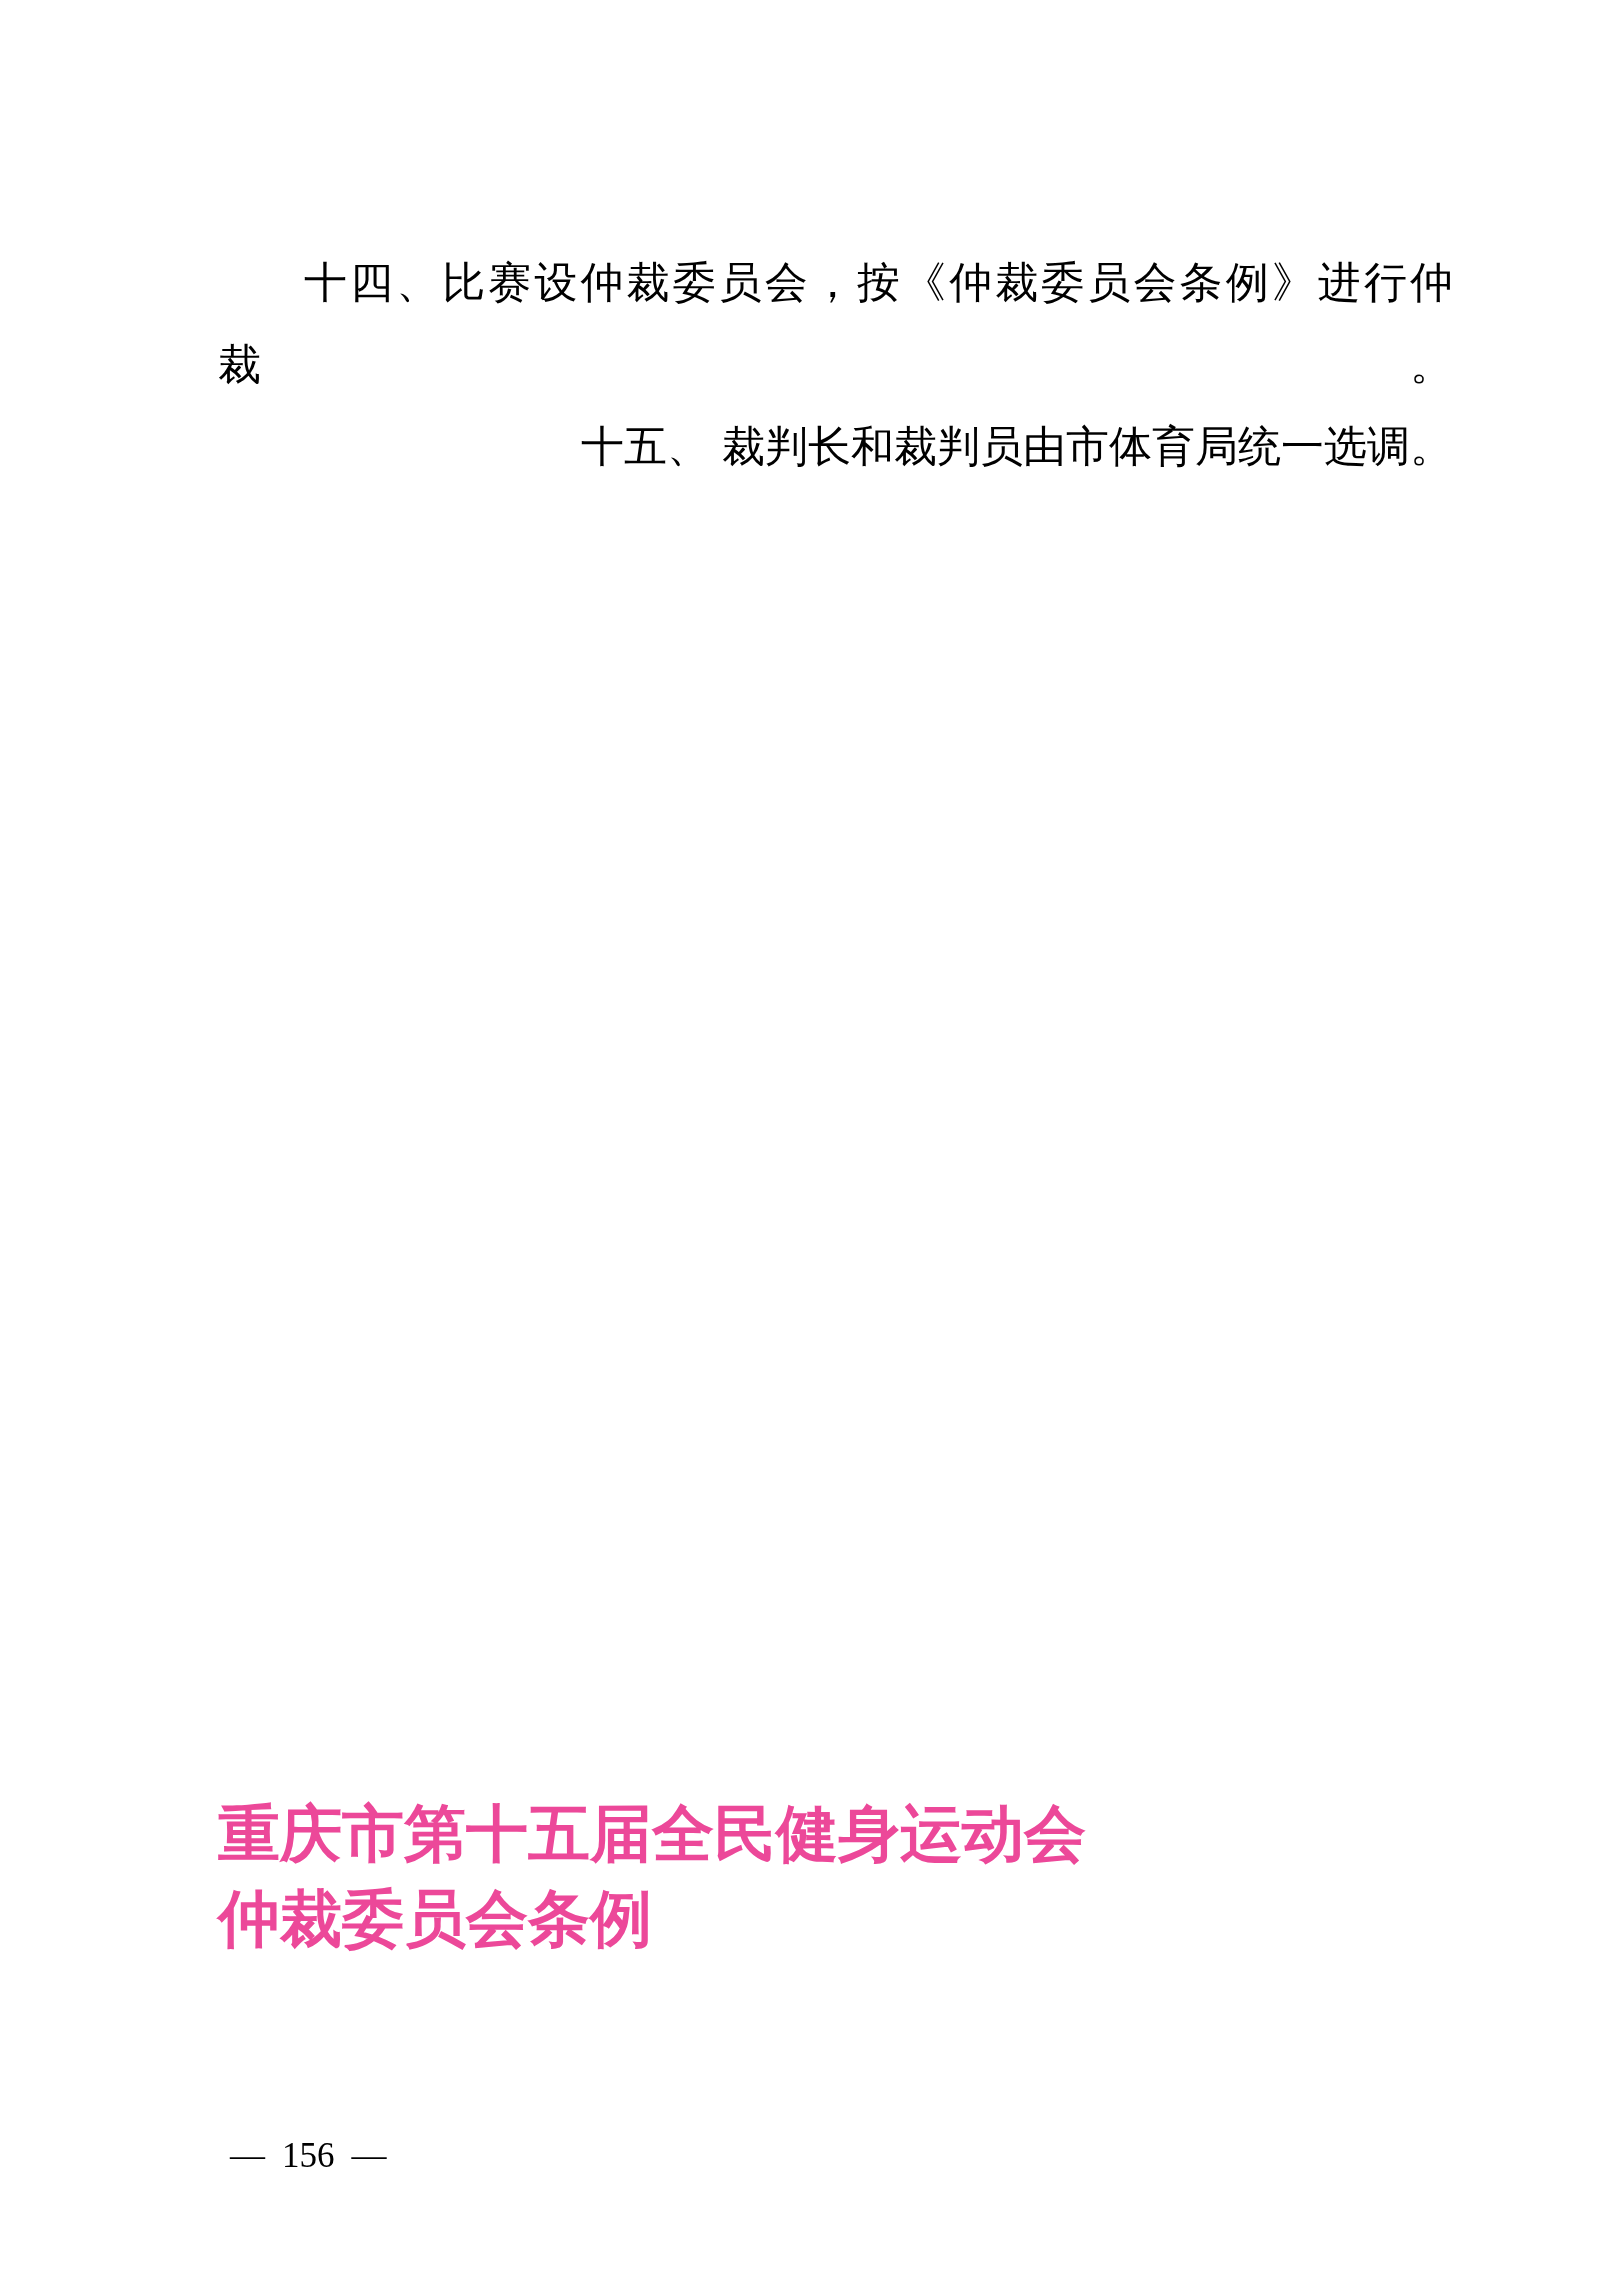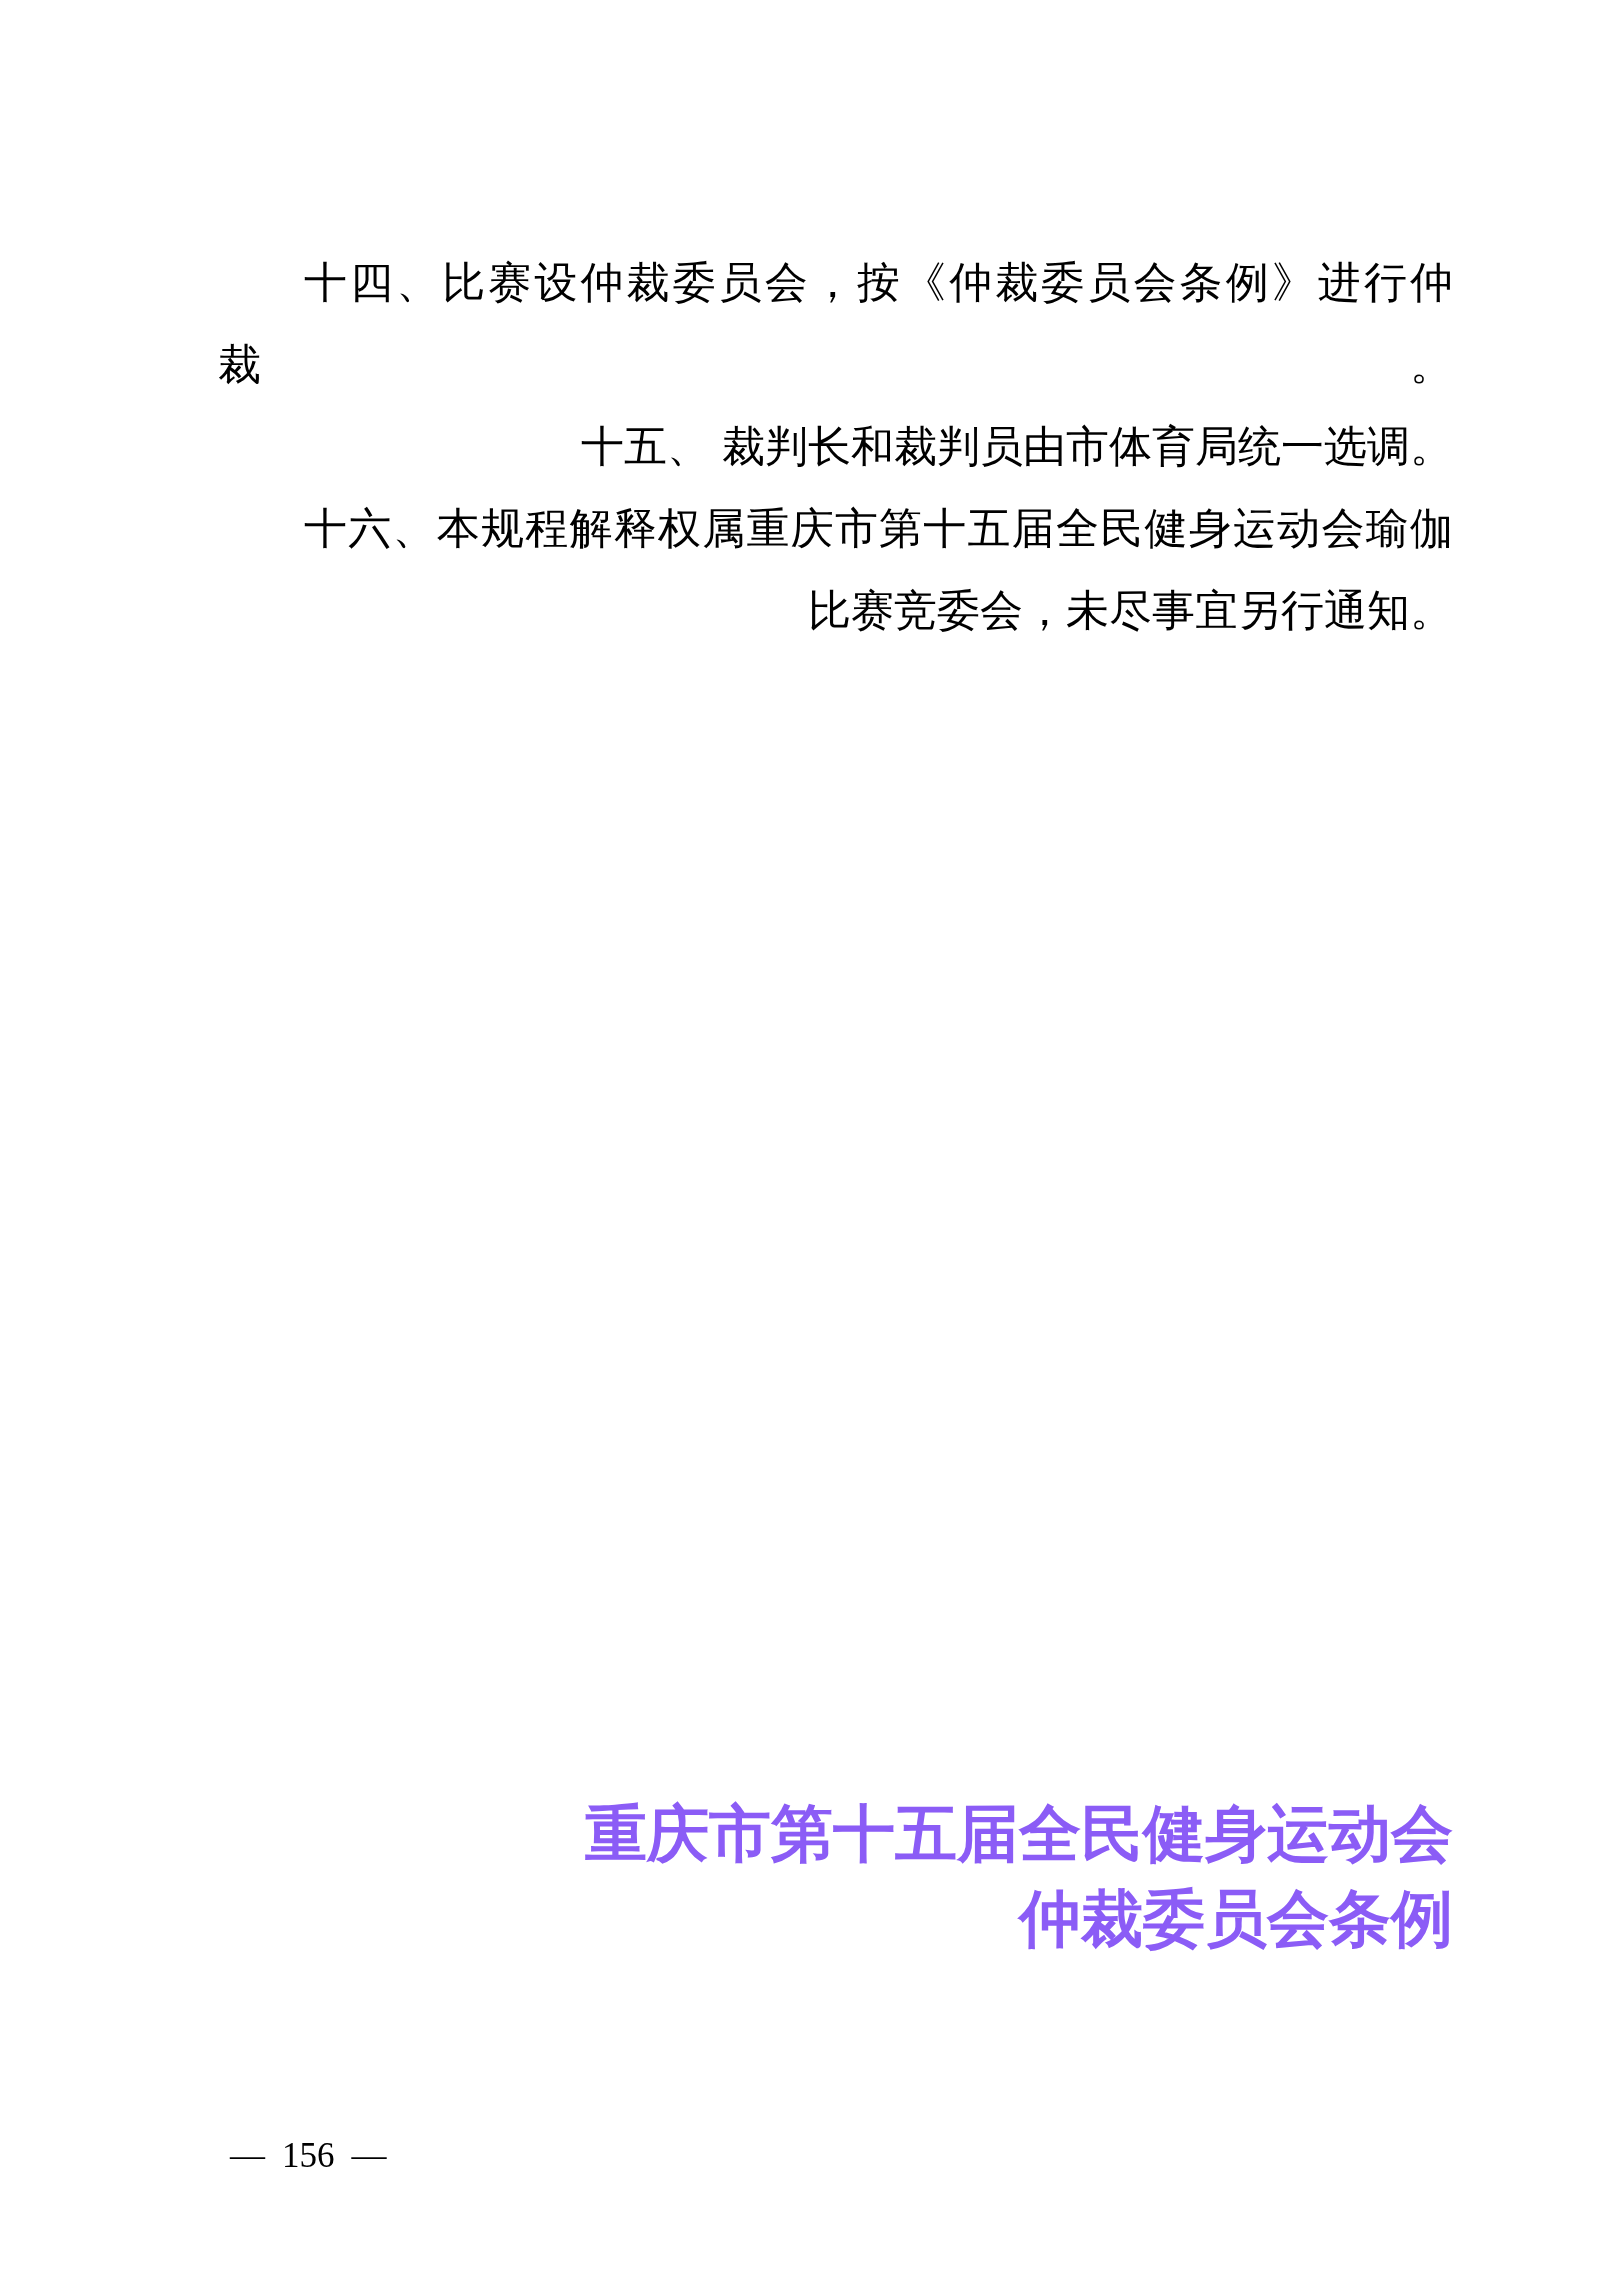--- a/index.html
+++ b/index.html
@@ -43,26 +43,26 @@
   .line.just {
     text-align: justify;
     text-align-last: justify;
   }
   
   .title-block {
     position: absolute;
     left: 218px;
     top: 1792px;
     width: 1235px;
-    text-align: right;
+    text-align: left;
     font-family: "Liberation Serif", serif;
     font-weight: bold;
     font-size: 62px;
     line-height: 85px;
-    color: #8b5cf6;
+    color: #ec4899;
   }
   
   .footer {
     position: absolute;
     left: 230px;
     top: 2137px;
     font-family: "Liberation Serif", serif;
     font-size: 35px;
     line-height: 38px;
     color: #000000;
@@ -74,24 +74,20 @@
 
 <div class="page">
 
   <div class="content">
     <div class="para">
       <div class="line indent just">十四、比赛设仲裁委员会，按《仲裁委员会条例》进行仲裁。</div>
     </div>
     <div class="para">
       <div class="line indent">十五、 裁判长和裁判员由市体育局统一选调。</div>
     </div>
-    <div class="para">
-      <div class="line indent just">十六、本规程解释权属重庆市第十五届全民健身运动会瑜伽</div>
-      <div class="line">比赛竞委会，未尽事宜另行通知。</div>
-    </div>
   </div>
 
   <div class="title-block">
     <div class="title-line">重庆市第十五届全民健身运动会</div>
     <div class="title-line">仲裁委员会条例</div>
   </div>
 
   <div class="footer">— 156 —</div>
 
 </div>

